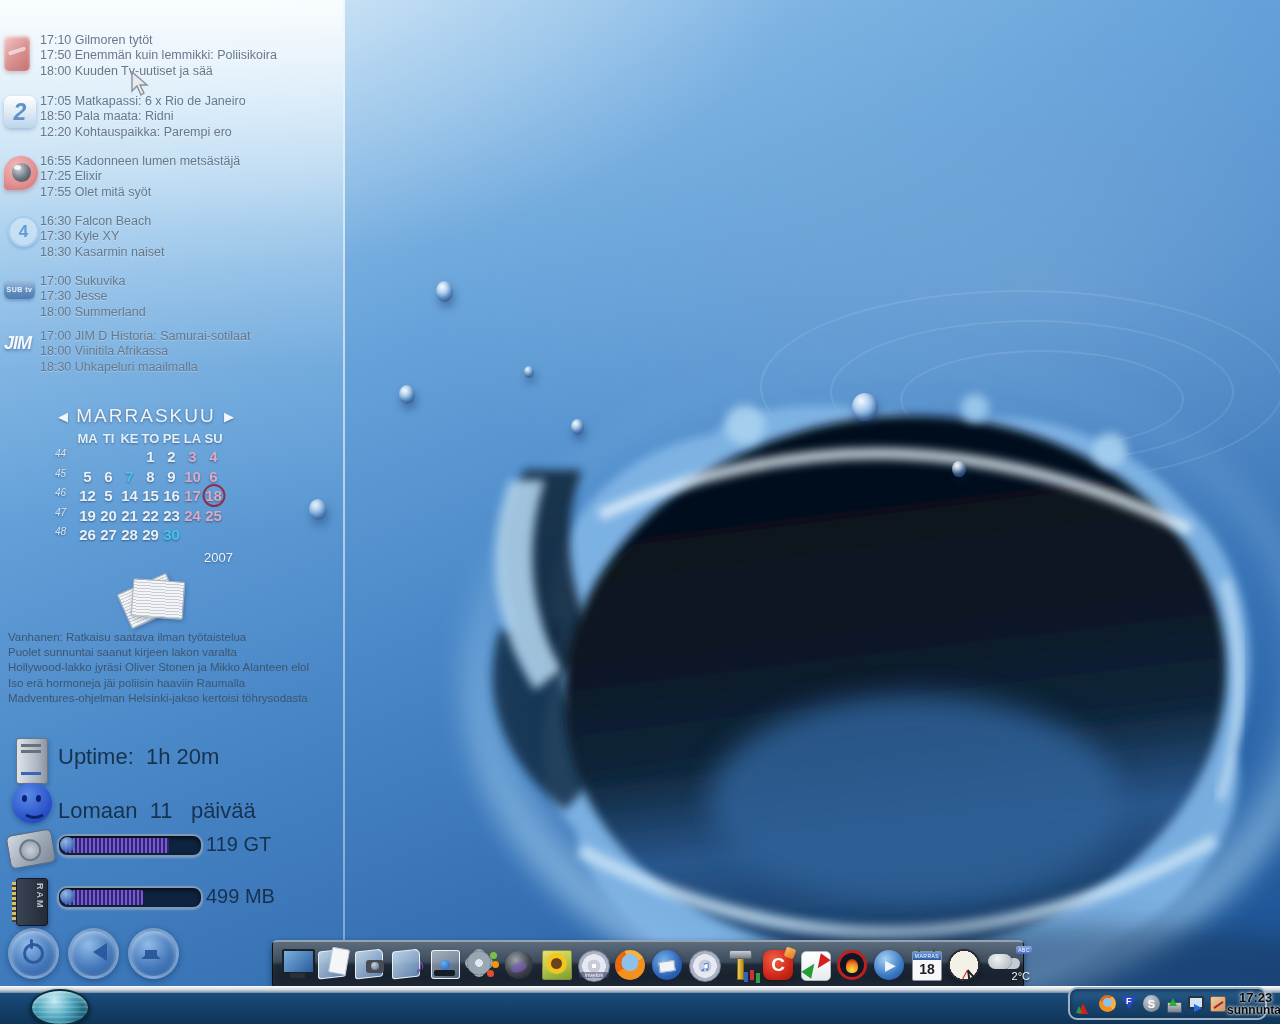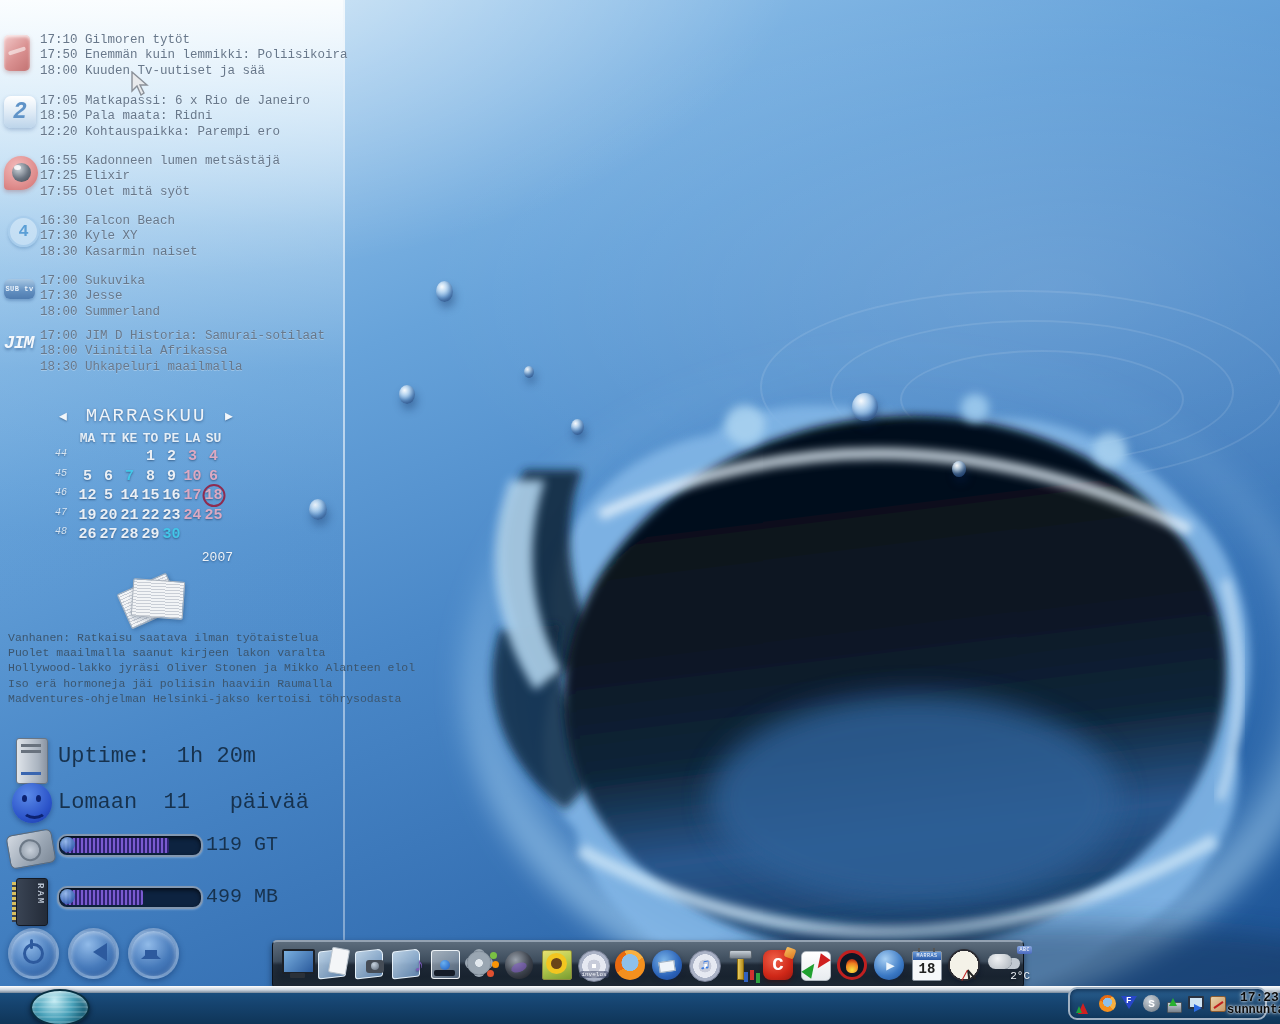--- a/index.html
+++ b/index.html
@@ -1,21 +1,21 @@
 <!DOCTYPE html>
 <html><head>
 <meta charset="utf-8">
 <style>
   html,body{margin:0;padding:0;}
   body{width:1280px;height:1024px;overflow:hidden;font-family:"Liberation Sans",sans-serif;}
   .desktop{position:relative;width:1280px;height:1024px;overflow:hidden;
     background:
       radial-gradient(1100px 600px at 12% -8%, rgba(255,255,255,.65), rgba(255,255,255,0) 60%),
       radial-gradient(900px 420px at 82% 28%, rgba(255,255,255,.14), rgba(255,255,255,0) 70%),
-      linear-gradient(158deg,#b9dcf3 0%, #8fc0e9 14%, #67a3da 32%, #4a88c8 52%, #3671b4 72%, #2560a4 86%, #1c4e8c 100%); font-family: Liberation Mono, monospace;}
+      linear-gradient(158deg,#b9dcf3 0%, #8fc0e9 14%, #67a3da 32%, #4a88c8 52%, #3671b4 72%, #2560a4 86%, #1c4e8c 100%);}
   
   .ripple{position:absolute;border:2px solid rgba(255,255,255,.10);border-radius:50%;}
   .droplet{position:absolute;border-radius:50%;
     background:radial-gradient(circle at 35% 28%, rgba(255,255,255,.95), rgba(205,228,248,.8) 28%, rgba(120,165,215,.6) 58%, rgba(35,75,135,.7) 100%);
     box-shadow:2px 6px 9px rgba(8,35,80,.35), inset -2px -3px 5px rgba(10,40,90,.4);}
   .splash-svg{position:absolute;left:350px;top:330px;width:930px;height:670px;}
   
   .panel{position:absolute;left:0;top:0;width:343px;height:1024px;
     background:linear-gradient(to bottom, rgba(252,254,255,.95) 0%, rgba(230,243,252,.8) 10%, rgba(200,226,245,.5) 22%, rgba(150,195,232,.25) 36%, rgba(90,150,210,.08) 52%, rgba(40,100,170,0) 68%);}
   .panel-divider{position:absolute;left:343px;top:0;width:2px;height:988px;background:linear-gradient(to bottom, rgba(255,255,255,.75), rgba(255,255,255,.35));}
@@ -345,33 +345,33 @@
       </div>
     <div class="cal-year">2007</div>
   </div>
 
   <div class="newspaper">
     <div class="paper p1"></div>
     <div class="paper p2"></div>
   </div>
   <div class="headlines">
     <div class="headline">Vanhanen: Ratkaisu saatava ilman työtaistelua</div>
-    <div class="headline">Puolet maailmalla saanut kirjeen lakon varalta</div>
+    <div class="headline">Puolet sunnuntai saanut kirjeen lakon varalta</div>
     <div class="headline">Hollywood-lakko jyräsi Oliver Stonen ja Mikko Alanteen elol</div>
     <div class="headline">Iso erä hormoneja jäi poliisin haaviin Raumalla</div>
     <div class="headline">Madventures-ohjelman Helsinki-jakso kertoisi töhrysodasta</div>
   </div>
 
   <div class="sysrow" style="top:742px;">
     <div class="icon-tower"></div>
     <div class="systext" style="top:2px;">Uptime:  1h 20m</div>
   </div>
   <div class="sysrow" style="top:788px;">
     <div class="icon-smiley"></div>
-    <div class="systext" style="top:2px;">Lomaan  11   päivää</div>
+    <div class="systext" style="top:10px;">Lomaan  11   päivää</div>
   </div>
   <div class="sysrow" style="top:832px;">
     <div class="icon-hdd"></div>
     <div class="meter">
       <div class="meter-fill" style="width: 76%;"></div>
       <div class="meter-cap"></div>
     </div>
     <div class="sysval" style="top:1px;">119 GT</div>
   </div>
   <div class="sysrow" style="top:884px;">

